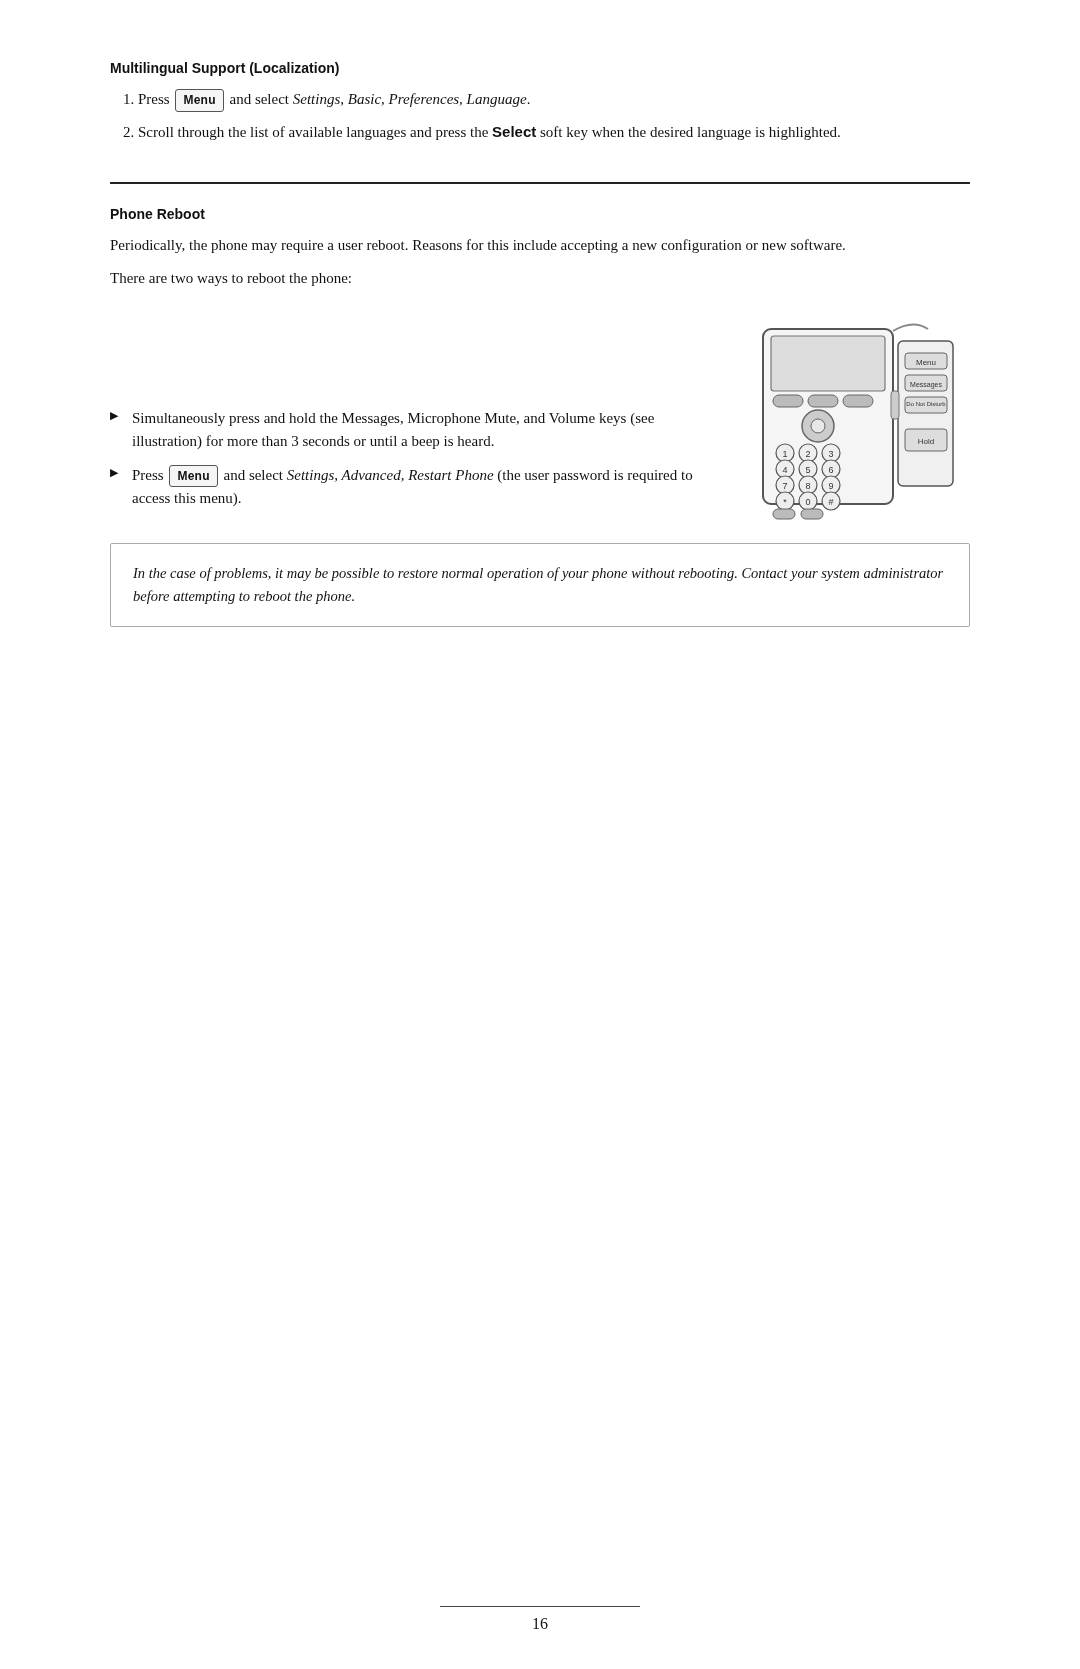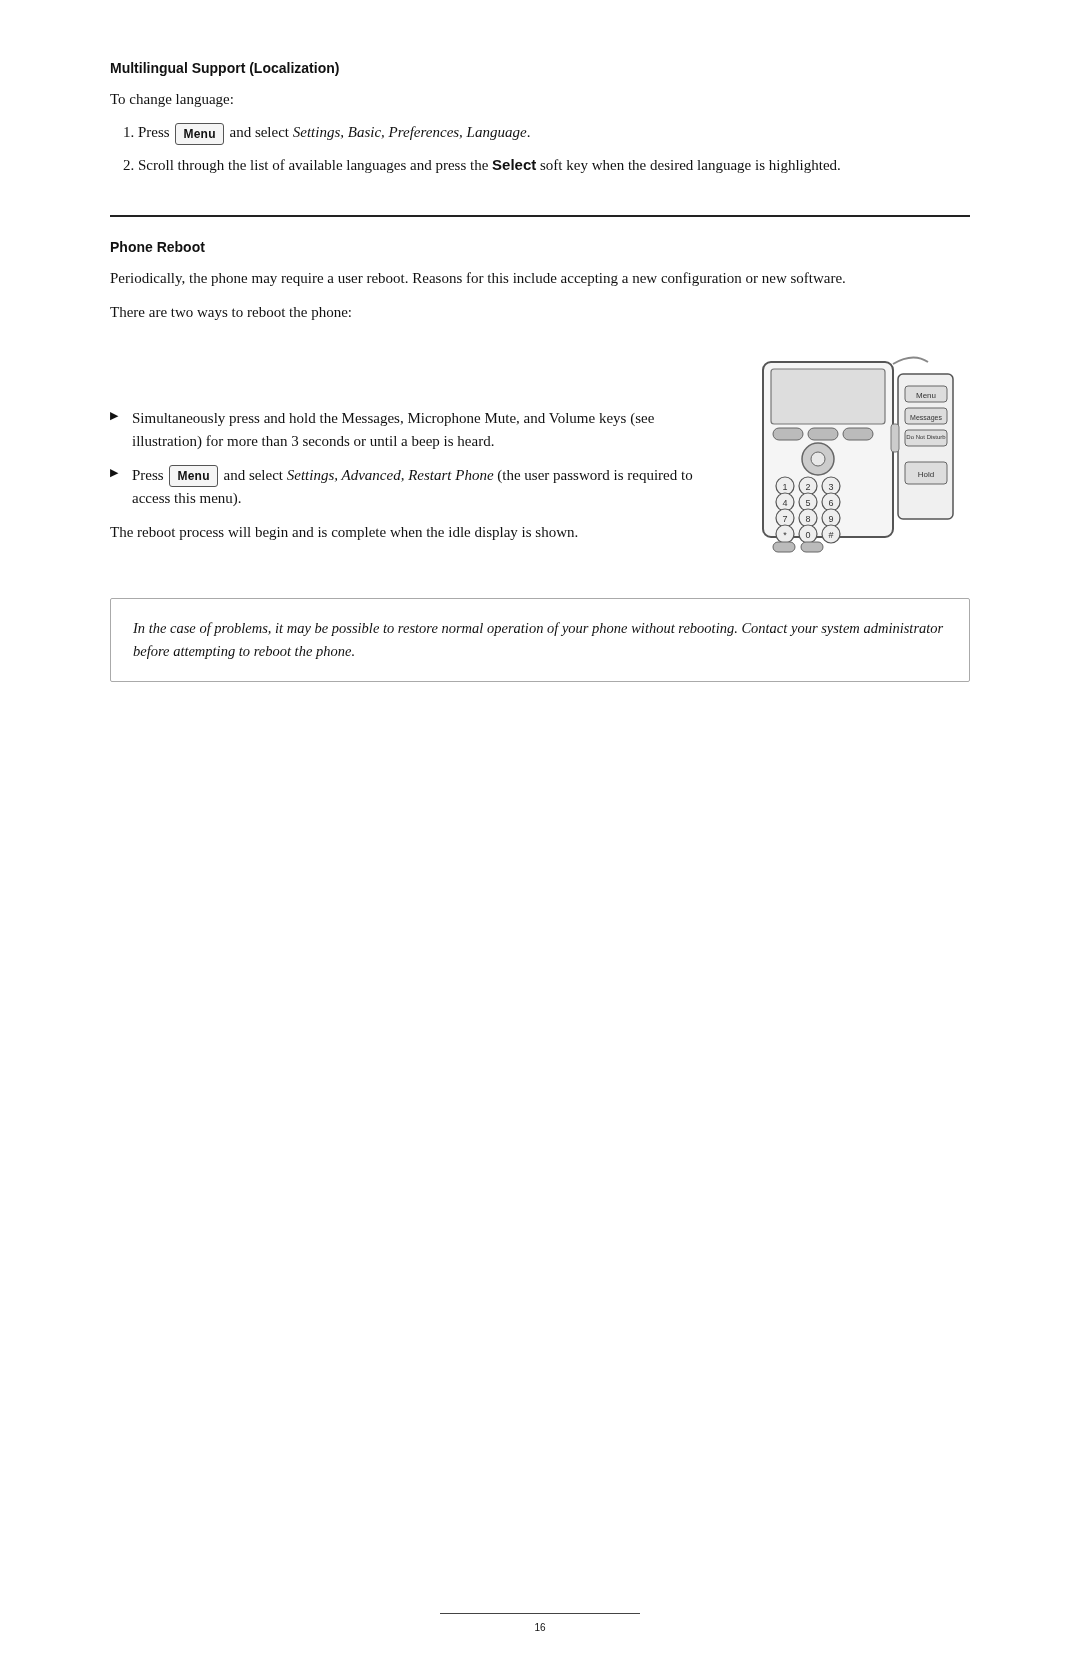--- a/index.html
+++ b/index.html
@@ -95,59 +95,58 @@
       position: absolute;
       left: 0;
       top: 0;
       font-size: 11px;
       color: #111;
     }
     .note-box {
       border: 1.5px solid #aaa;
       border-radius: 2px;
       padding: 18px 22px;
-      margin-top: 44px;
+      margin-top: 22px;
       font-style: italic;
       line-height: 1.6;
       font-size: 14.5px;
     }
     .page-footer {
       position: absolute;
       bottom: 36px;
       left: 0;
       right: 0;
       display: flex;
       flex-direction: column;
       align-items: center;
     }
     .footer-line {
       border: none;
       border-top: 1.5px solid #444;
       width: 200px;
       margin-bottom: 8px;
     }
     .footer-num {
-      font-size: 10px;
-      font-family: Liberation Sans, sans-serif;
+      font-size: 16px;
+      font-family: Liberation Serif, serif;
     }
 
     
     .phone-svg {
       width: 215px;
       height: 210px;
     }
   </style>
 </head>
 <body>
 
 <div class="page">
 
   <div class="section">
     <h2>Multilingual Support (Localization)</h2>
-    <p>To change language:</p>
 
     <div class="two-col">
       <div class="col-left">
         <ol>
           <li>
             Press <span class="menu-btn">Menu</span> and select <span class="italic-text"><em>Settings, Basic, Preferences, Language</em></span>.
           </li>
           <li>
             Scroll through the list of available languages and press the <span class="bold-select">Select</span> soft key when the desired language is highlighted.
           </li>
@@ -166,21 +165,20 @@
     <div class="two-col">
       <div class="col-left">
         <ul class="bullet-list">
           <li>
             <span>Simultaneously press and hold the Messages, Microphone Mute, and Volume keys (see illustration) for more than 3 seconds or until a beep is heard.</span>
           </li>
           <li>
             Press <span class="menu-btn">Menu</span> and select <em>Settings, Advanced, Restart Phone</em> (the user password is required to access this menu).
           </li>
         </ul>
-        <p>The reboot process will begin and is complete when the idle display is shown.</p>
       </div>
       <div class="col-right">
 
         <svg class="phone-svg" viewBox="0 0 215 210" xmlns="http://www.w3.org/2000/svg">
 
           <rect x="10" y="18" width="130" height="175" rx="8" ry="8" fill="#f5f5f5" stroke="#555" stroke-width="2"></rect>
 
           <rect x="18" y="25" width="114" height="55" rx="3" ry="3" fill="#ddd" stroke="#777" stroke-width="1.2"></rect>
 
           <rect x="20" y="84" width="30" height="12" rx="6" fill="#bbb" stroke="#666" stroke-width="1"></rect>

